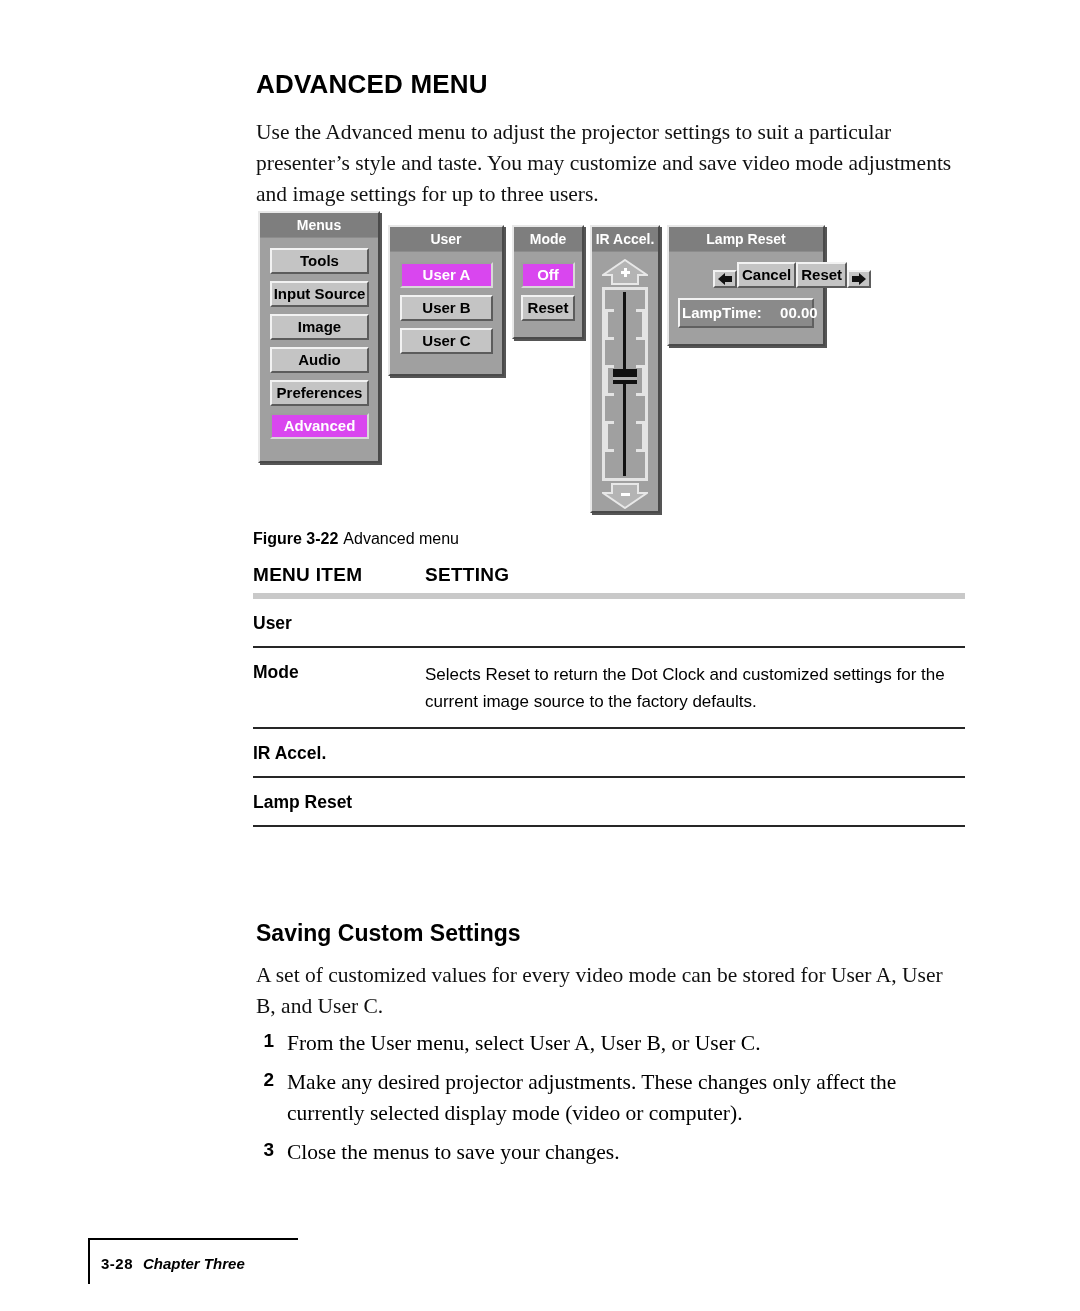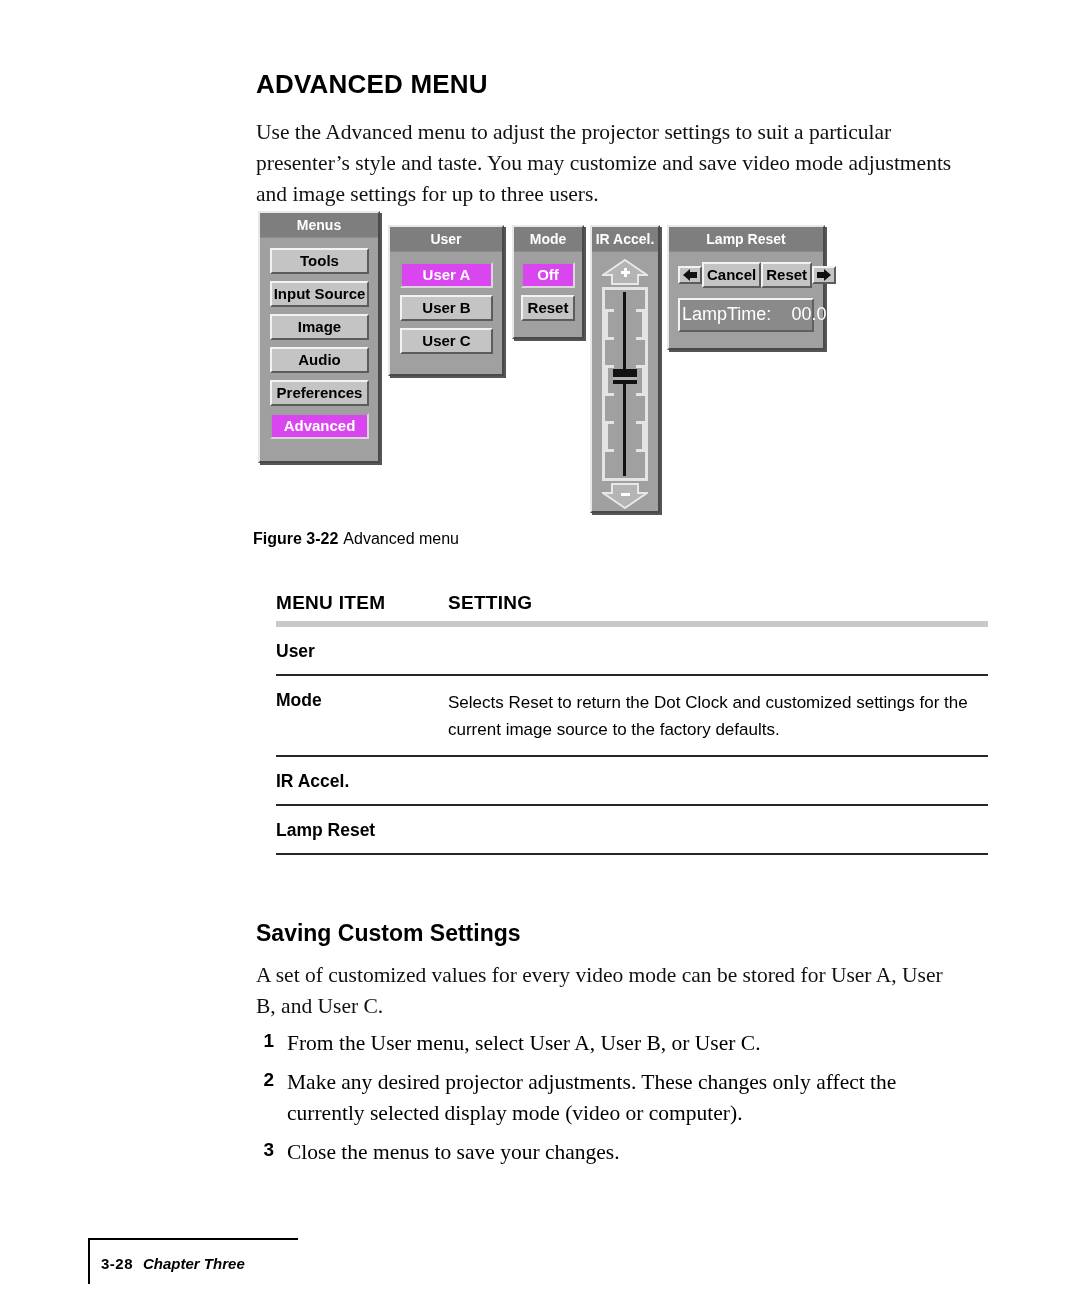--- a/index.html
+++ b/index.html
@@ -54,21 +54,21 @@
   
   .caption {
     position: absolute; left: 253px; top: 530px;
     font-family: "Liberation Sans", "DejaVu Sans", sans-serif;
     font-size: 16px; color: #000;
   }
   .caption b { font-weight: bold; }
   .caption .cap-text { font-weight: normal; margin-left: 5px; }
 
   
-  .table { position: absolute; left: 253px; top: 592px; width: 712px; margin-left: 23px; }
+  .table { position: absolute; left: 253px; top: 564px; width: 712px; }
   .thead {
     display: flex;
     font-family: "Liberation Sans", "DejaVu Sans", sans-serif;
     font-weight: bold; font-size: 19px; letter-spacing: .3px;
     padding-bottom: 7px;
   }
   .th-item { width: 172px; flex: 0 0 172px; }
   .th-set  { flex: 1; }
   .hbar { height: 6px; background: #c9c9c9; width: 712px; }
   .trow {
@@ -196,38 +196,38 @@
     position: absolute; left: 11px; width: 24px; height: 15px;
     background: #111;
     border-top: 3px solid #111; border-bottom: 3px solid #111;
   }
   .thumb::after {
     content: ""; position: absolute; left: 0; top: 5px;
     width: 24px; height: 3px; background: #b0b0b0;
   }
 
   
-  .lamp-row { display: flex; align-items: center; margin-bottom: 10px; }
+  .lamp-row { display: flex; align-items: flex-end; margin-bottom: 10px; margin-left: 35px; }
   .lamp-arrow {
     width: 24px; flex: 0 0 24px;
     background: #c4c4c4;
     border-top: 2px solid #f2f2f2; border-left: 2px solid #f2f2f2;
     border-right: 2px solid #5c5c5c; border-bottom: 2px solid #5c5c5c;
     display: flex; align-items: center; justify-content: center;
   }
   .lamp-btn {
     flex: 1;
     background: #c4c4c4; color: #000; font-weight: bold; font-size: 15px;
     text-align: center; padding: 2px 3px 3px 3px;
     border-top: 2px solid #f2f2f2; border-left: 2px solid #f2f2f2;
     border-right: 2px solid #5c5c5c; border-bottom: 2px solid #5c5c5c;
     white-space: nowrap;
   }
   .lamp-time {
-    background: #8a8a8a; color: #ffffff; font-weight: normal; font-size: 18px;
+    background: #8a8a8a; color: #ffffff; font-weight: bold; font-size: 15px;
     text-align: center; padding: 4px 2px 5px 2px;
     border-top: 2px solid #f2f2f2; border-left: 2px solid #f2f2f2;
     border-right: 2px solid #606060; border-bottom: 2px solid #606060;
     white-space: nowrap;
   }
 </style>
 </head>
 <body>
 
 <div class="page">

